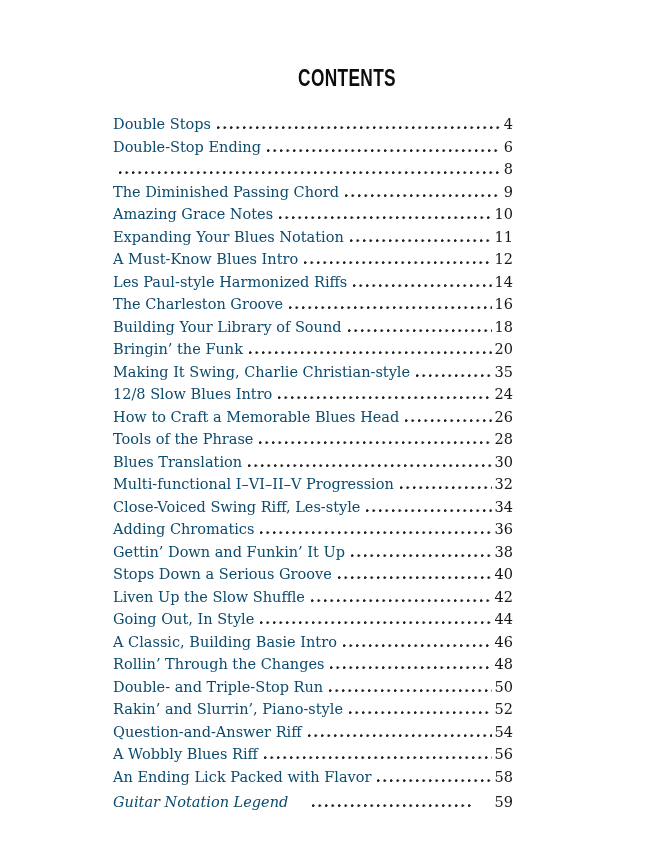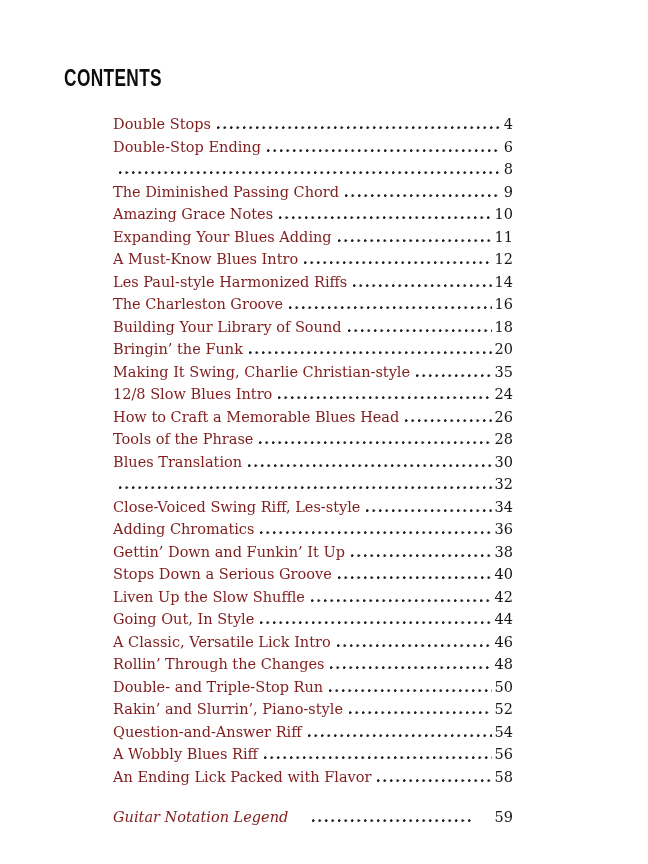--- a/index.html
+++ b/index.html
@@ -14,21 +14,21 @@
     background: #ffffff;
     overflow: hidden;
     font-family: "DejaVu Serif", serif;
     color: #161616;
   }
   .title-wrap {
     position: absolute;
     top: 64px;
     left: 0;
     right: 0;
-    text-align: left;
+    text-align: center;
     padding-left: 45px;
   }
   .title {
     display: inline-block;
     font-family: "Liberation Sans", sans-serif;
     font-weight: 700;
     font-size: 24px;
     letter-spacing: 0.5px;
     color: #0d0d0d;
     transform: scaleX(0.72);
@@ -42,38 +42,38 @@
     width: 400px;
   }
   .toc-row {
     display: flex;
     align-items: baseline;
     height: 22.5px;
     font-size: 14.5px;
   }
   .toc-row .label {
     white-space: nowrap;
-    color: #7f1d1d;
+    color: #0c4a6e;
   }
   .toc-row .leader {
     flex: 1;
     height: 3px;
     margin-left: 6px;
     margin-right: 3px;
     background-image: radial-gradient(circle at 1.2px 1.6px, #1b1b1b 1.05px, transparent 1.5px);
     background-size: 6.5px 3px;
     background-repeat: repeat-x;
     min-width: 12px;
   }
   .toc-row .pagenum {
     white-space: nowrap;
     color: #161616;
   }
   .legend-row {
-    margin-top: 18px;
+    margin-top: 3px;
     gap: 18px;
   }
   .legend-row .label {
     font-style: italic;
   }
 </style>
 </head>
 <body>
 
 <div class="page">
@@ -100,21 +100,21 @@
           <span class="label">The Diminished Passing Chord</span>
           <span class="leader"></span>
           <span class="pagenum">9</span>
         </div>
         <div class="toc-row">
           <span class="label">Amazing Grace Notes</span>
           <span class="leader"></span>
           <span class="pagenum">10</span>
         </div>
         <div class="toc-row">
-          <span class="label">Expanding Your Blues Adding</span>
+          <span class="label">Expanding Your Blues Notation</span>
           <span class="leader"></span>
           <span class="pagenum">11</span>
         </div>
         <div class="toc-row">
           <span class="label">A Must-Know Blues Intro</span>
           <span class="leader"></span>
           <span class="pagenum">12</span>
         </div>
         <div class="toc-row">
           <span class="label">Les Paul-style Harmonized Riffs</span>
@@ -155,20 +155,21 @@
           <span class="label">Tools of the Phrase</span>
           <span class="leader"></span>
           <span class="pagenum">28</span>
         </div>
         <div class="toc-row">
           <span class="label">Blues Translation</span>
           <span class="leader"></span>
           <span class="pagenum">30</span>
         </div>
         <div class="toc-row">
+          <span class="label">Multi-functional I–VI–II–V Progression</span>
           <span class="leader"></span>
           <span class="pagenum">32</span>
         </div>
         <div class="toc-row">
           <span class="label">Close-Voiced Swing Riff, Les-style</span>
           <span class="leader"></span>
           <span class="pagenum">34</span>
         </div>
         <div class="toc-row">
           <span class="label">Adding Chromatics</span>
@@ -189,21 +190,21 @@
           <span class="label">Liven Up the Slow Shuffle</span>
           <span class="leader"></span>
           <span class="pagenum">42</span>
         </div>
         <div class="toc-row">
           <span class="label">Going Out, In Style</span>
           <span class="leader"></span>
           <span class="pagenum">44</span>
         </div>
         <div class="toc-row">
-          <span class="label">A Classic, Versatile Lick Intro</span>
+          <span class="label">A Classic, Building Basie Intro</span>
           <span class="leader"></span>
           <span class="pagenum">46</span>
         </div>
         <div class="toc-row">
           <span class="label">Rollin’ Through the Changes</span>
           <span class="leader"></span>
           <span class="pagenum">48</span>
         </div>
         <div class="toc-row">
           <span class="label">Double- and Triple-Stop Run</span>

